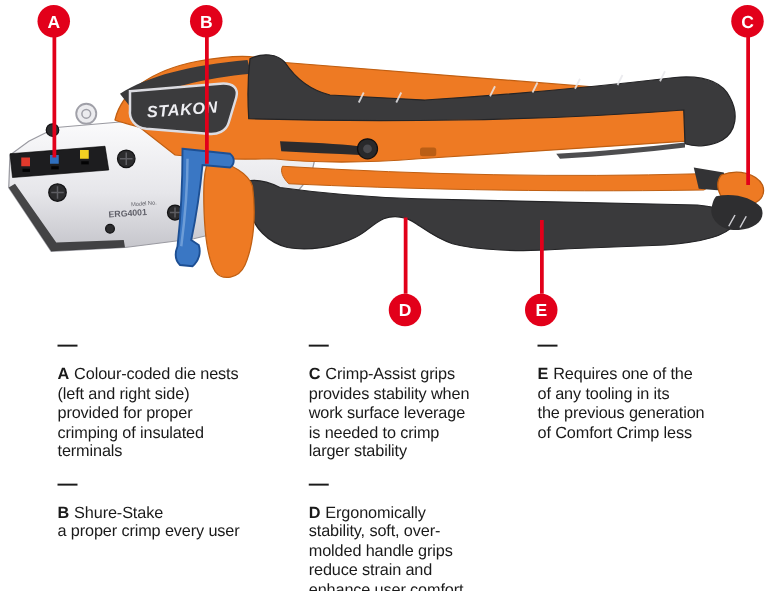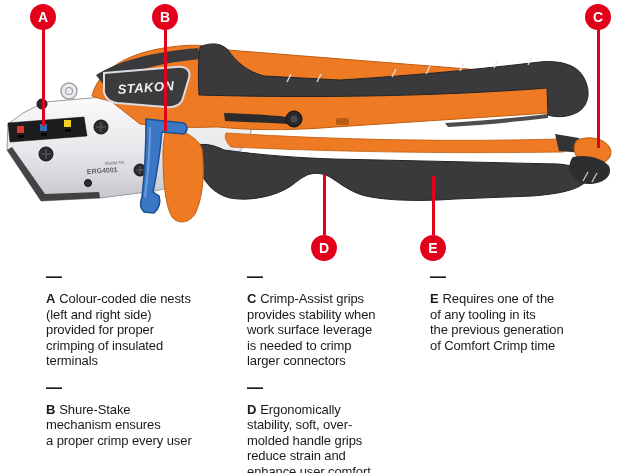--- a/index.html
+++ b/index.html
@@ -150,47 +150,46 @@
     <div>
       <div class="cline"><b>A</b><span>Colour-coded die nests</span></div>
       <div class="cline">(left and right side)</div>
       <div class="cline">provided for proper</div>
       <div class="cline">crimping of insulated</div>
       <div class="cline">terminals</div>
     </div>
     <div class="dash dash2">—</div>
     <div>
       <div class="cline"><b>B</b><span>Shure-Stake</span></div>
-      <div class="cline">mechanism ensures</div>
       <div class="cline">a proper crimp every user</div>
     </div>
   </div>
 
   <div class="col" style="left:247px;top:270px;width:180px;">
     <div class="dash">—</div>
     <div>
       <div class="cline"><b>C</b><span>Crimp-Assist grips</span></div>
       <div class="cline">provides stability when</div>
       <div class="cline">work surface leverage</div>
       <div class="cline">is needed to crimp</div>
-      <div class="cline">larger connectors</div>
+      <div class="cline">larger stability</div>
     </div>
     <div class="dash dash2">—</div>
     <div>
       <div class="cline"><b>D</b><span>Ergonomically</span></div>
       <div class="cline">stability, soft, over-</div>
       <div class="cline">molded handle grips</div>
       <div class="cline">reduce strain and</div>
       <div class="cline">enhance user comfort</div>
     </div>
   </div>
 
   <div class="col" style="left:430px;top:270px;width:190px;">
     <div class="dash">—</div>
     <div>
       <div class="cline"><b>E</b><span>Requires one of the</span></div>
       <div class="cline">of any tooling in its</div>
       <div class="cline">the previous generation</div>
-      <div class="cline">of Comfort Crimp time</div>
+      <div class="cline">of Comfort Crimp less</div>
     </div>
   </div>
 
 </div>
 
 </body></html>

